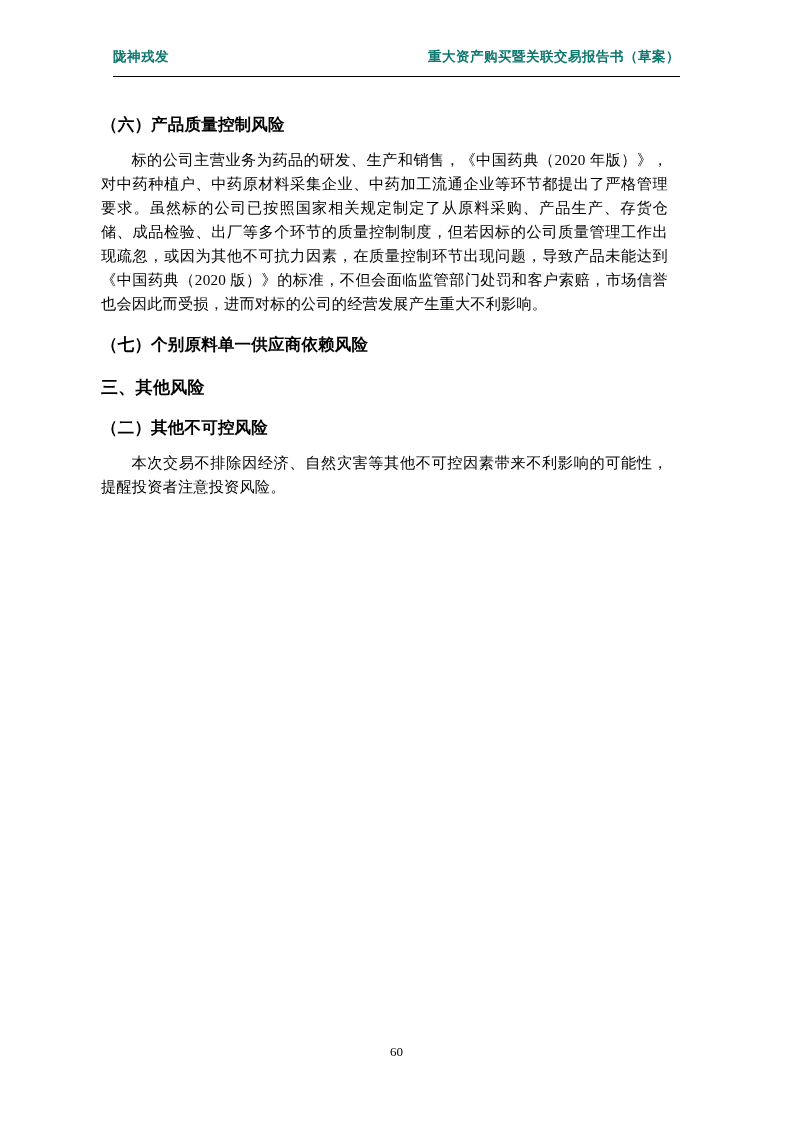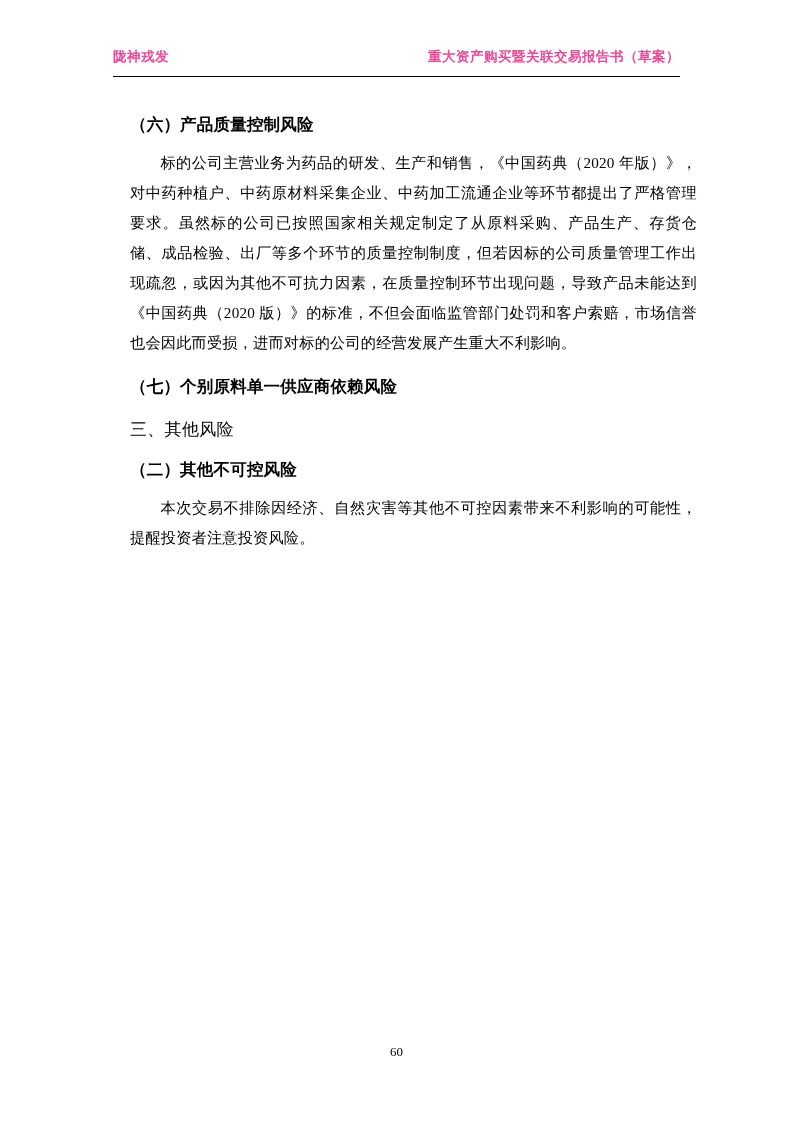--- a/index.html
+++ b/index.html
@@ -21,59 +21,59 @@
   }
   .header {
     position: absolute;
     top: 48px;
     left: 113px;
     right: 113px;
     display: flex;
     justify-content: space-between;
     align-items: baseline;
     font-size: 13.5px;
-    color: #ec4899;
+    color: #0f766e;
     letter-spacing: 0.5px;
   }
   .header-left {
     font-weight: bold;
   }
   .header-right {
     font-weight: bold;
   }
   .header-rule {
     position: absolute;
     top: 76px;
     left: 113px;
     right: 113px;
     border-bottom: 1px solid #000;
   }
   .content {
     position: absolute;
     top: 96px;
-    left: 130px;
+    left: 101px;
     width: 567px;
   }
   h2.sec {
     font-family: "Liberation Sans", "DejaVu Sans", sans-serif;
     font-size: 17px;
-    font-weight: normal;
+    font-weight: bold;
     margin: 20px 0 14px 0;
     letter-spacing: 0.3px;
   }
   h3.sub {
     font-family: "Liberation Sans", "DejaVu Sans", sans-serif;
     font-size: 16.5px;
     font-weight: bold;
     margin: 18px 0 12px 0;
     letter-spacing: 0.2px;
   }
   p.body {
     font-size: 15.2px;
-    line-height: 30px;
+    line-height: 24px;
     margin: 0 0 10px 0;
     text-align: justify;
     text-justify: inter-ideograph;
     text-indent: 2em;
     letter-spacing: 0.2px;
   }
   .blk {
     margin-bottom: 16px;
   }
   .pagenum {

